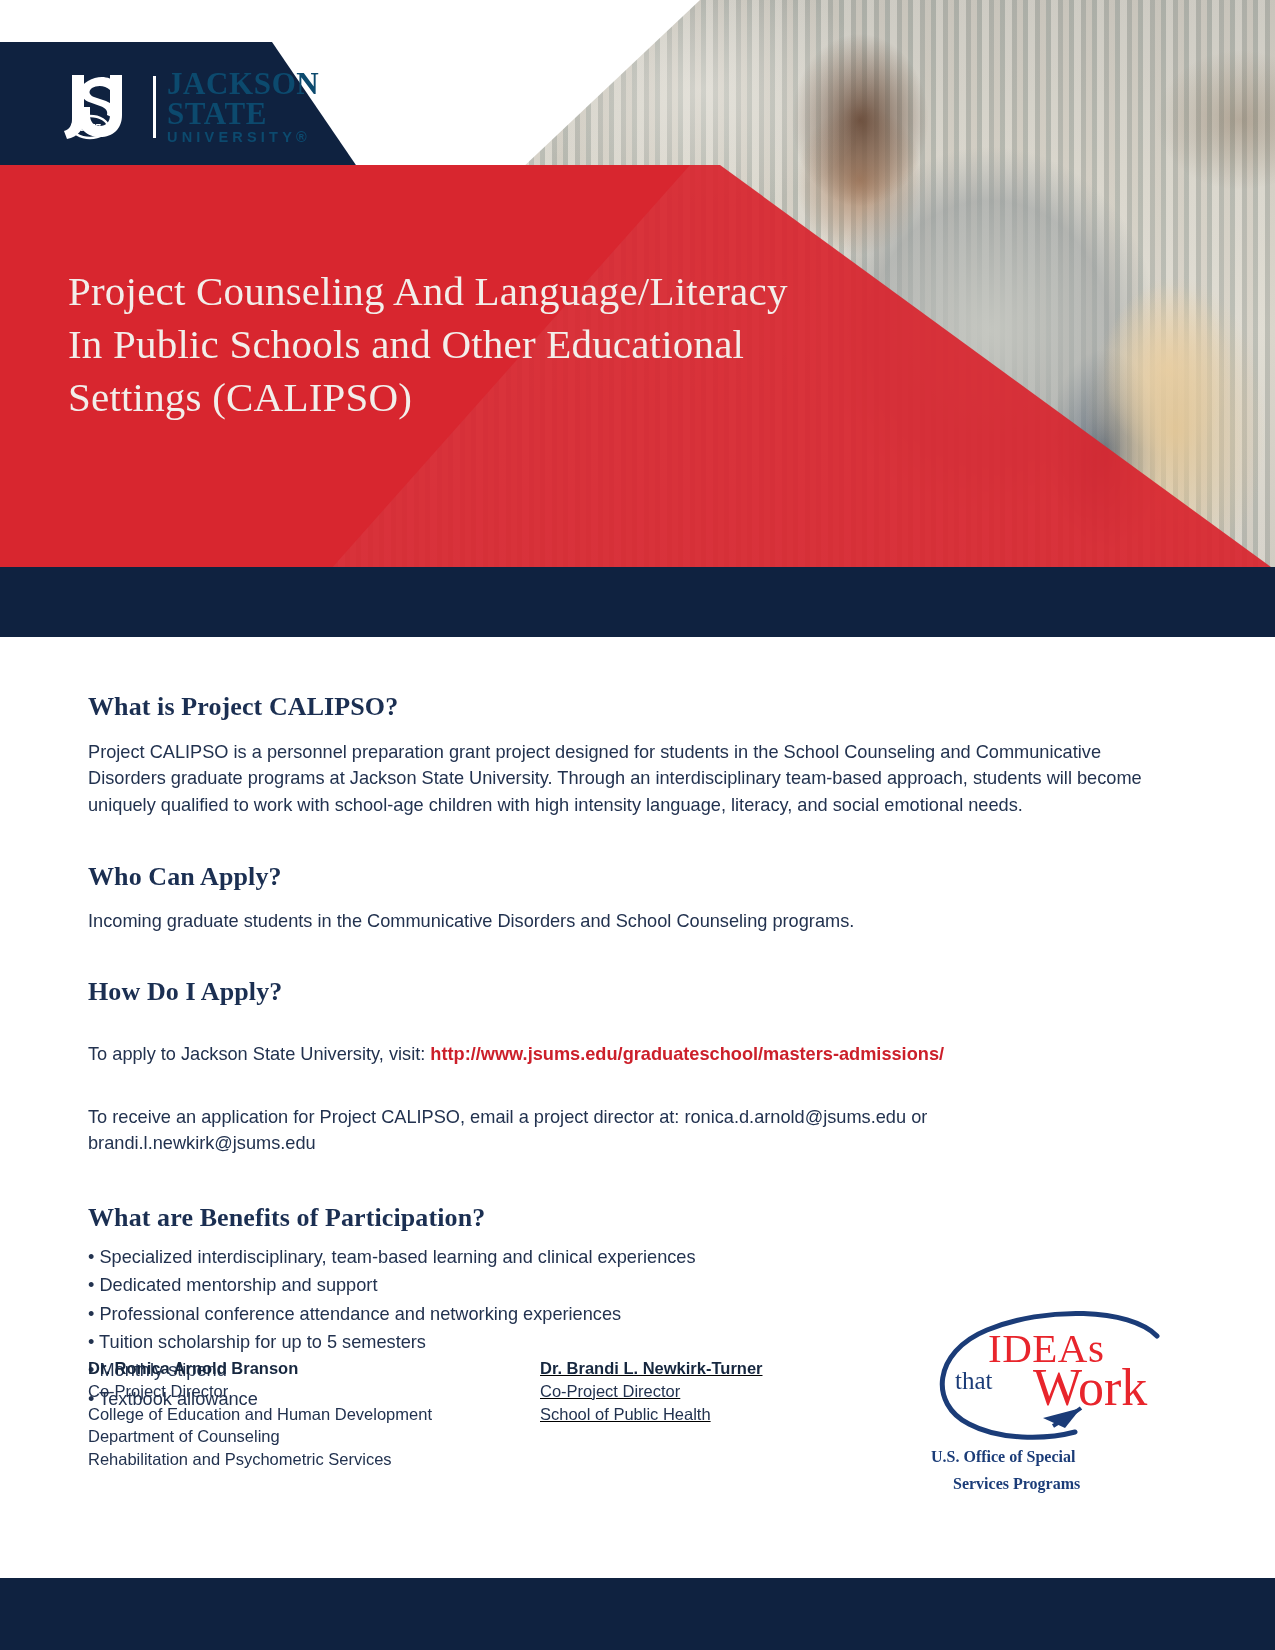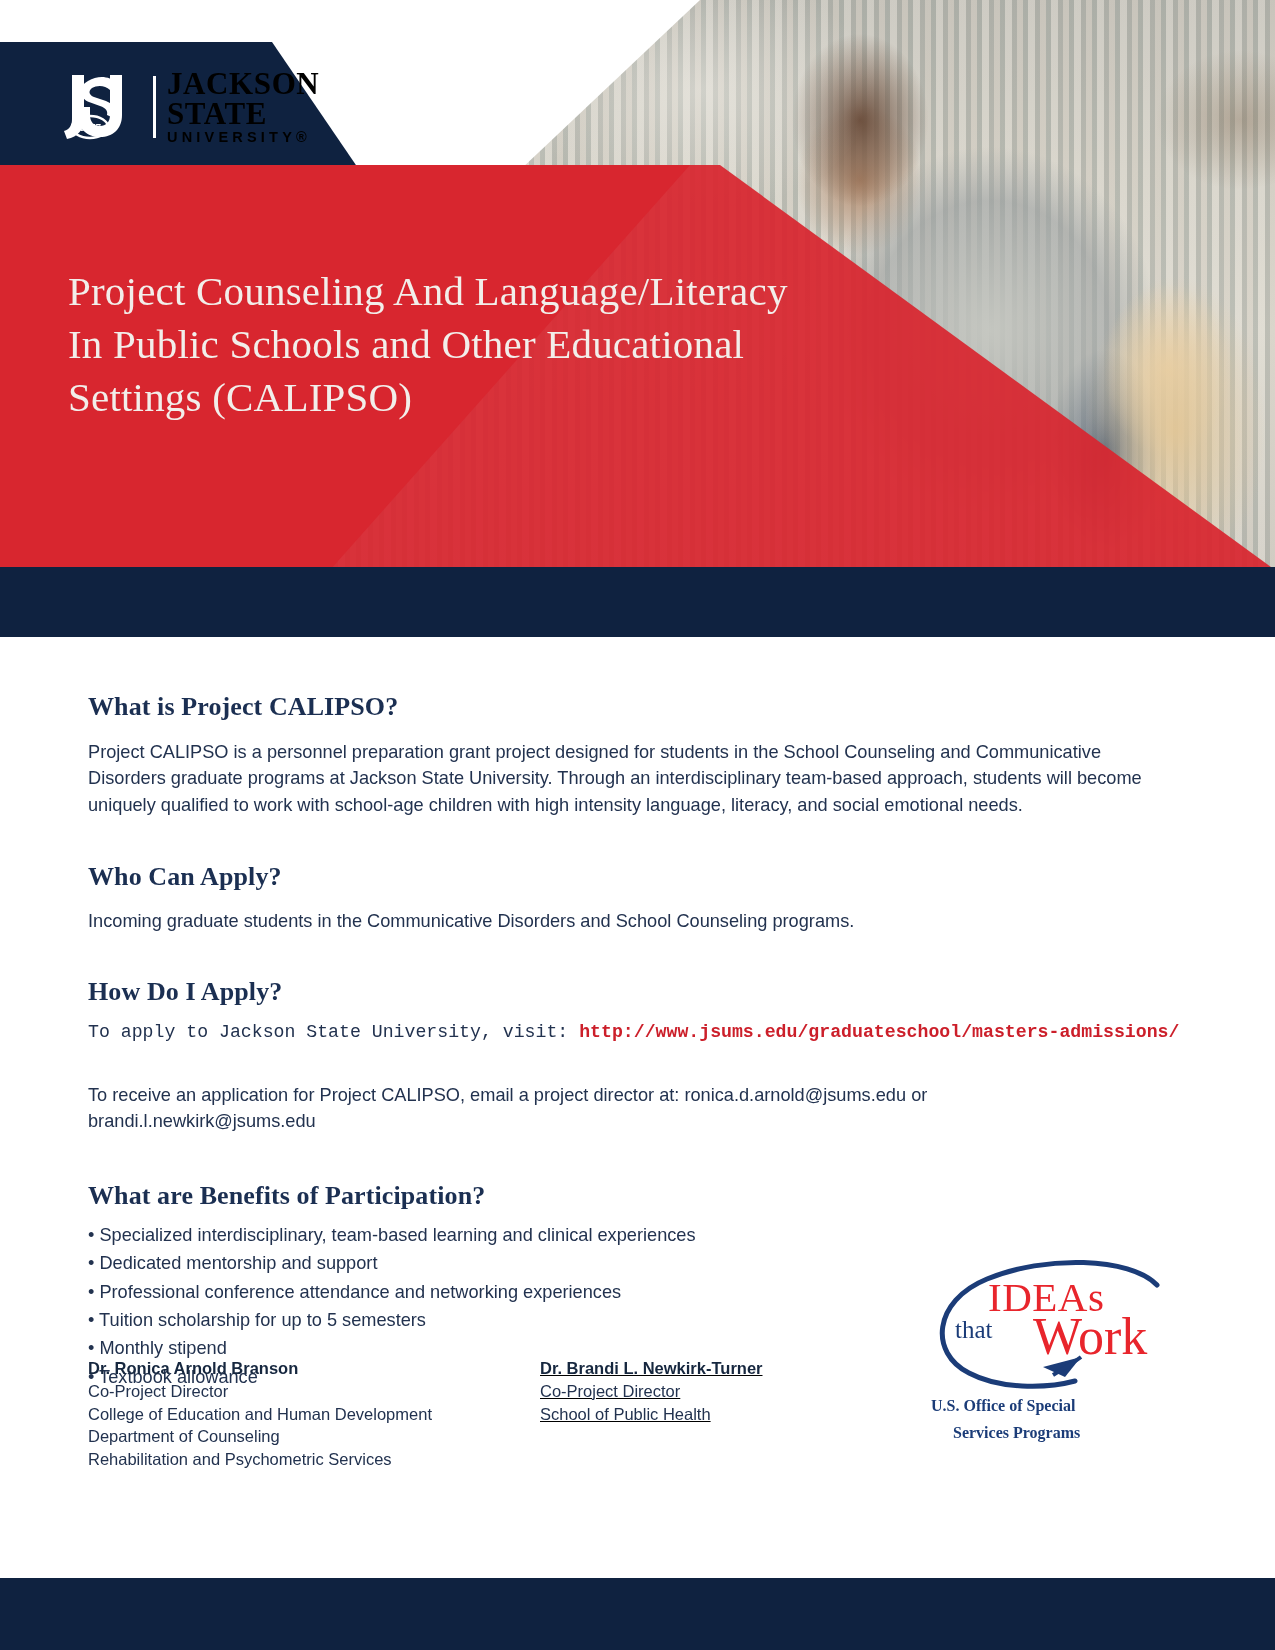--- a/index.html
+++ b/index.html
@@ -100,21 +100,21 @@
     margin-right: 9px;
   }
   .jsu-mark svg { display:block; }
   .jsu-divider {
     width: 3px;
     height: 62px;
     background: #ffffff;
     margin-right: 11px;
   }
   .jsu-words {
-    color: #000000;
+    color: #0c4a6e;
     font-family: "Liberation Serif", serif;
     line-height: 0.96;
   }
   .jsu-words .w1, .jsu-words .w2 {
     font-size: 31px;
     font-weight: 700;
     letter-spacing: 0.6px;
     display: block;
   }
   .jsu-words .w3 {
@@ -187,21 +187,21 @@
     margin: 0;
   }
 
   .blk-what { padding-top: 55px; }
   .blk-what p { margin-top: 17px; width: 1055px; }
 
   .blk-who { padding-top: 44px; }
   .blk-who p { margin-top: 16px; }
 
   .blk-how { padding-top: 42px; }
-  .blk-how .line1 { margin-top: 12px; font-family: Liberation Mono, monospace; }
+  .blk-how .line1 { margin-top: 34px; }
   .blk-how .line2 { margin-top: 37px; width: 1035px; }
   a.url-link {
     color: #cc1f2a;
     font-weight: 700;
     text-decoration: none;
   }
 
   .blk-benefits { padding-top: 46px; }
   ul.benefits {
     list-style: none;
@@ -237,21 +237,21 @@
   .contact-line {
     font-family: "Liberation Sans", sans-serif;
     font-size: 16.5px;
     color: #22324f;
     line-height: 1.38;
   }
 
   
   .ideas-logo {
     position: absolute;
-    left: 925px; top: 1249px;
+    left: 925px; top: 1300px;
     width: 260px; height: 210px;
   }
   .ideas-svg { position: absolute; left: 0; top: 0; }
   .ideas-text-ideas {
     position: absolute;
     left: 63px; top: 28px;
     font-family: "Liberation Serif", serif;
     font-size: 41px;
     color: #e8252c;
     letter-spacing: 0.5px;

